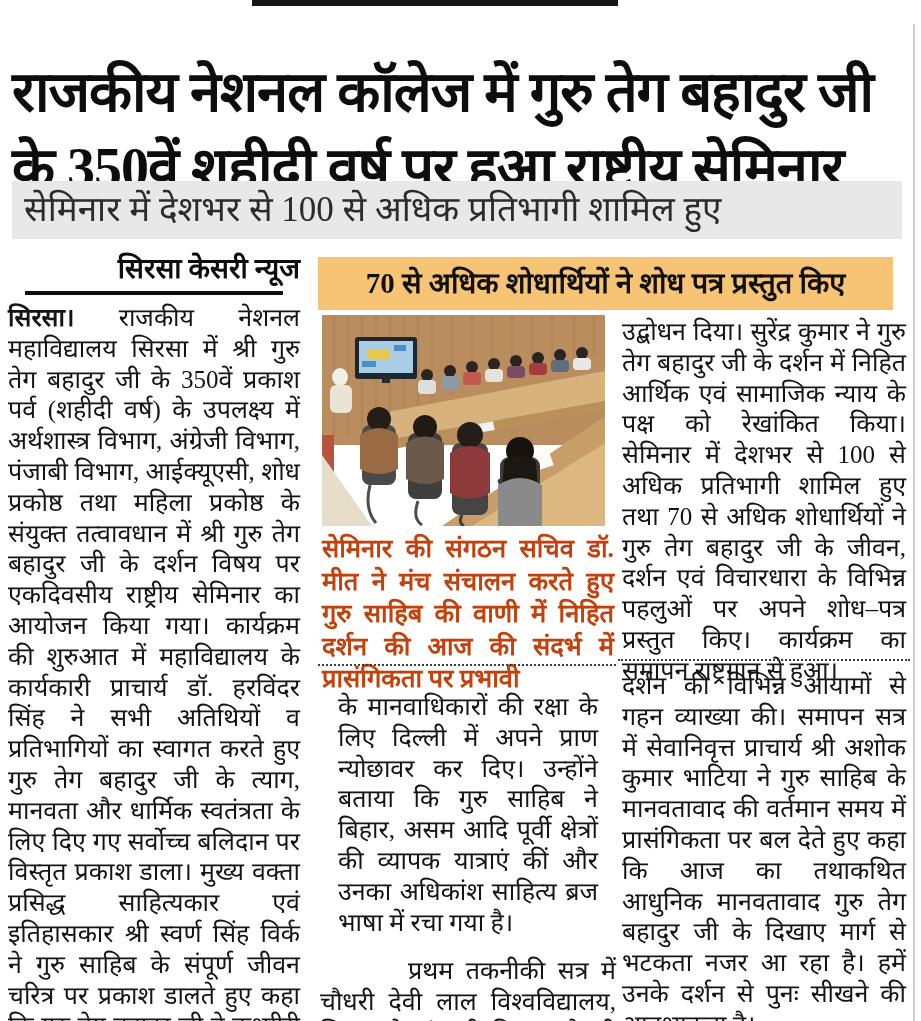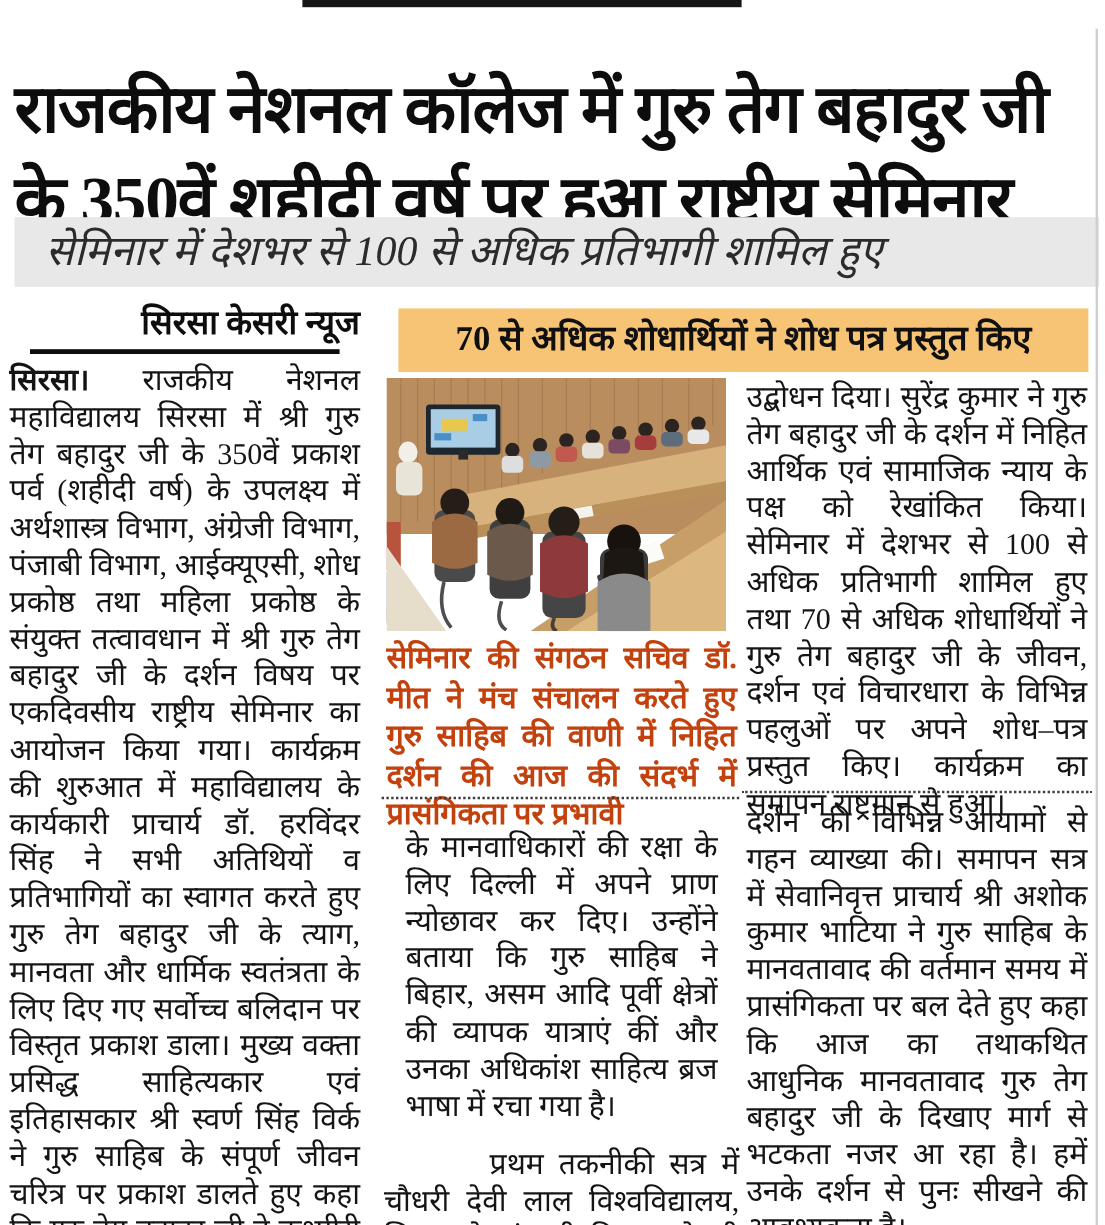--- a/index.html
+++ b/index.html
@@ -8,31 +8,31 @@
 
   .edge-fragment{position:absolute;left:252px;top:0;width:366px;height:6px;background:#161616;}
 
   .headline{position:absolute;left:12px;top:16px;width:895px;
     font-size:56px;line-height:76px;font-weight:800;color:#0d0d0d;
     letter-spacing:-1px;}
   .headline .hl-line{display:block;white-space:nowrap;}
 
   .subheadline{position:absolute;left:12px;top:181px;width:878px;height:58px;
     background:#e8e8e8;color:#2b2b2b;font-size:35px;line-height:58px;
-    padding-left:26px;font-weight:400;font-style:italic;}
+    padding-left:12px;font-weight:400;}
 
   .byline-wrap{position:absolute;left:8px;top:248px;width:292px;text-align:right;}
   .byline{font-size:28px;font-weight:700;color:#0d0d0d;}
   .byline-rule{margin:5px auto 0 auto;width:258px;border-bottom:4px solid #0d0d0d;height:0;}
 
   .col{position:absolute;text-align:justify;font-size:25px;line-height:30.8px;color:#141414;}
   .col-left{left:8px;top:303px;width:292px;}
   .dateline{font-weight:700;}
 
-  .highlight-box{position:absolute;left:332px;top:257px;width:575px;height:53px;
+  .highlight-box{position:absolute;left:318px;top:257px;width:575px;height:53px;
     background:#f7c476;text-align:center;font-weight:700;font-size:29px;
     line-height:53px;color:#101010;}
 
   .photo{position:absolute;left:322px;top:315px;width:283px;height:211px;overflow:hidden;}
   .photo svg{display:block;}
 
   .caption{position:absolute;left:322px;top:533px;width:292px;
     font-weight:700;font-size:25.5px;line-height:32.5px;color:#c2410c;text-align:justify;}
 
   .dotted{position:absolute;height:0;border-top:2px dotted #3d3d3d;}

